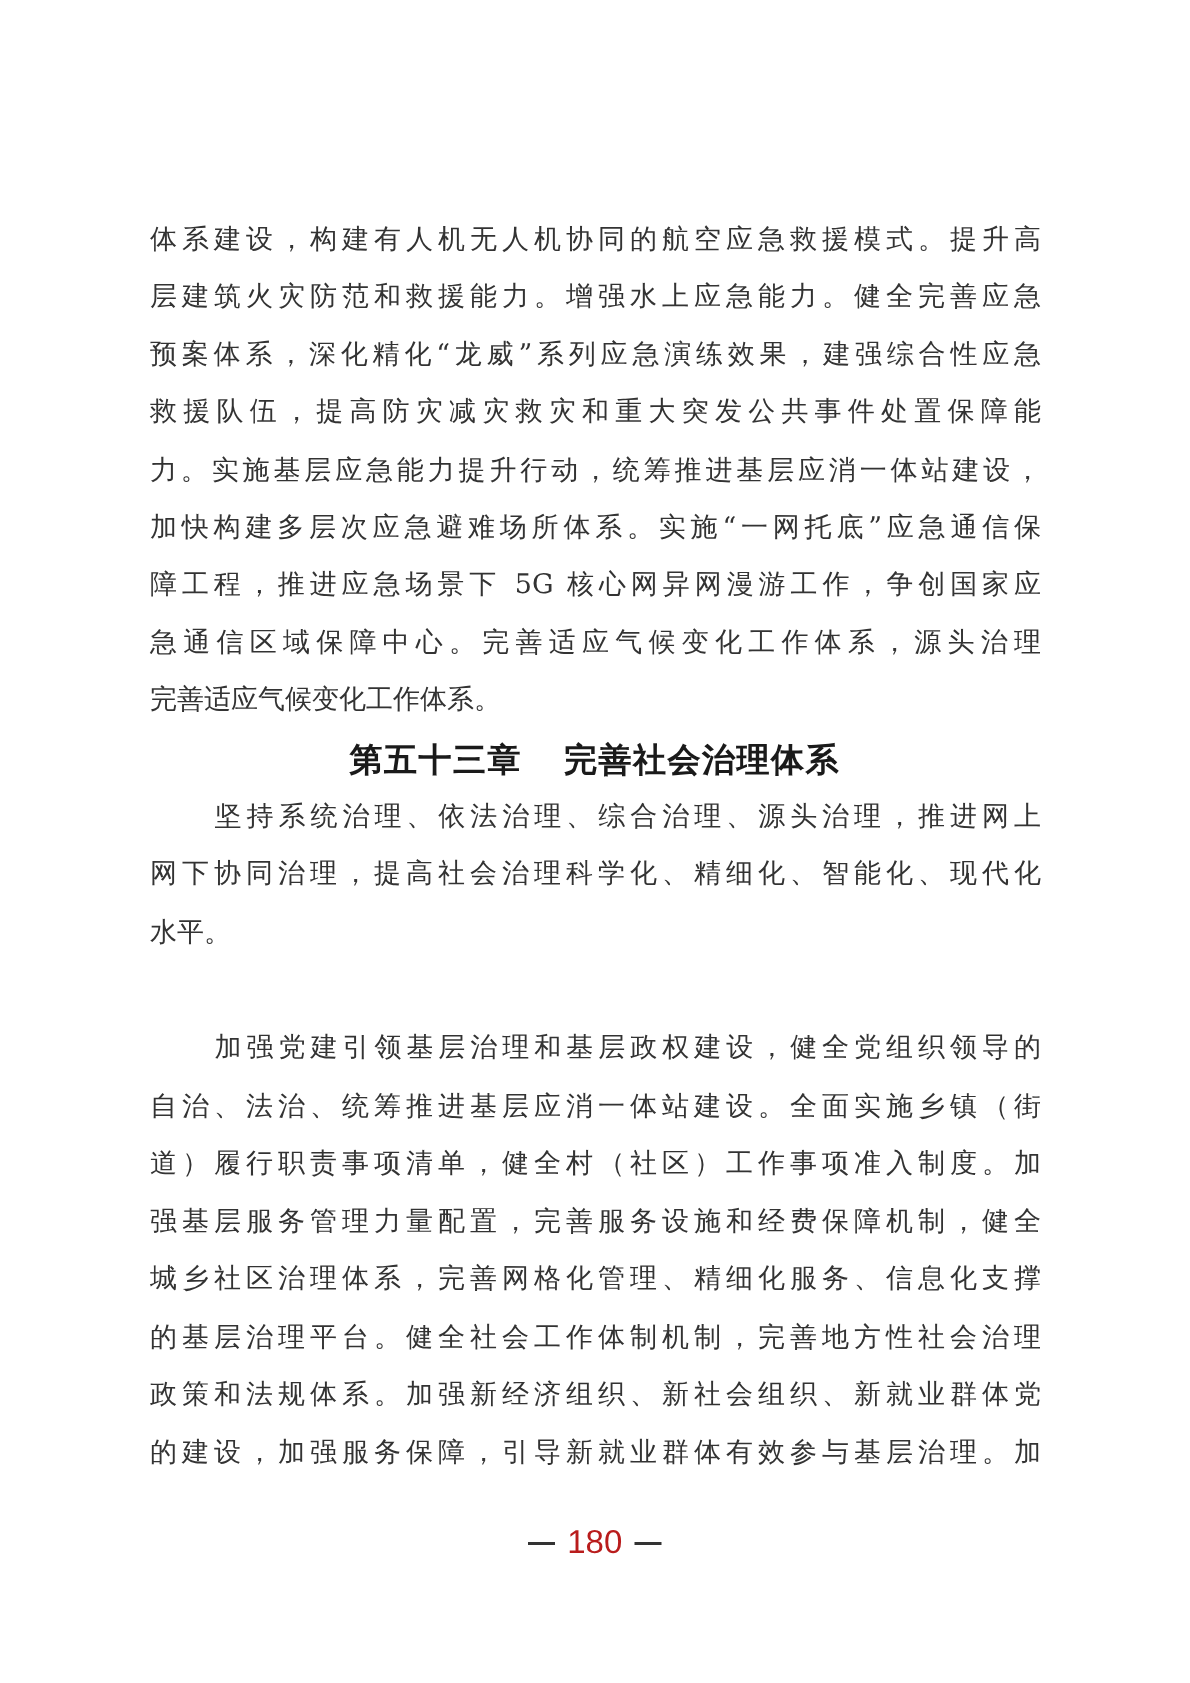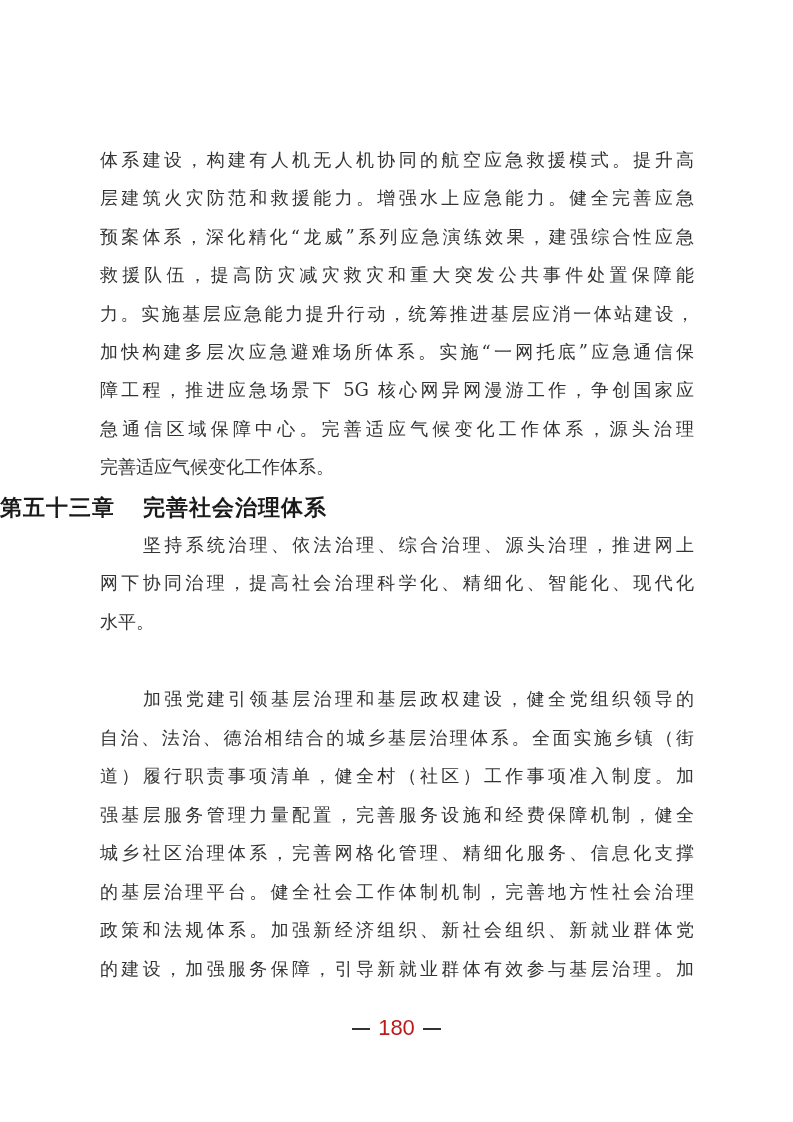--- a/index.html
+++ b/index.html
@@ -39,20 +39,21 @@
       text-align-last: left;
     }
     .line.indent {
       left: 143px;
       width: 551px;
     }
     .heading {
       position: absolute;
       left: 0;
       width: 793px;
+      text-align: center;
       font-size: 22px;
       font-weight: bold;
       line-height: 30px;
       height: 30px;
       color: #1a1a1a;
       white-space: nowrap;
       letter-spacing: 1px;
     }
     .heading .gap {
       display: inline-block;
@@ -102,21 +103,21 @@
 
   <div>
     <div class="line indent" style="top:530px">坚持系统治理、依法治理、综合治理、源头治理，推进网上</div>
     <div class="line" style="top:568px">网下协同治理，提高社会治理科学化、精细化、智能化、现代化</div>
     <div class="line last" style="top:607px">水平。</div>
   </div>
 
 
   <div>
     <div class="line indent" style="top:684px">加强党建引领基层治理和基层政权建设，健全党组织领导的</div>
-    <div class="line" style="top:723px">自治、法治、德治相结合的城乡基层治理体系。全面实施乡镇（街</div>
+    <div class="line" style="top:723px">自治、法治、统筹推进基层应消一体站建设。全面实施乡镇（街</div>
     <div class="line" style="top:761px">道）履行职责事项清单，健全村（社区）工作事项准入制度。加</div>
     <div class="line" style="top:800px">强基层服务管理力量配置，完善服务设施和经费保障机制，健全</div>
     <div class="line" style="top:838px">城乡社区治理体系，完善网格化管理、精细化服务、信息化支撑</div>
     <div class="line" style="top:877px">的基层治理平台。健全社会工作体制机制，完善地方性社会治理</div>
     <div class="line" style="top:915px">政策和法规体系。加强新经济组织、新社会组织、新就业群体党</div>
     <div class="line" style="top:954px">的建设，加强服务保障，引导新就业群体有效参与基层治理。加</div>
   </div>
 
   <div class="page-number">
     <span class="dash"></span><span>180</span><span class="dash"></span>

